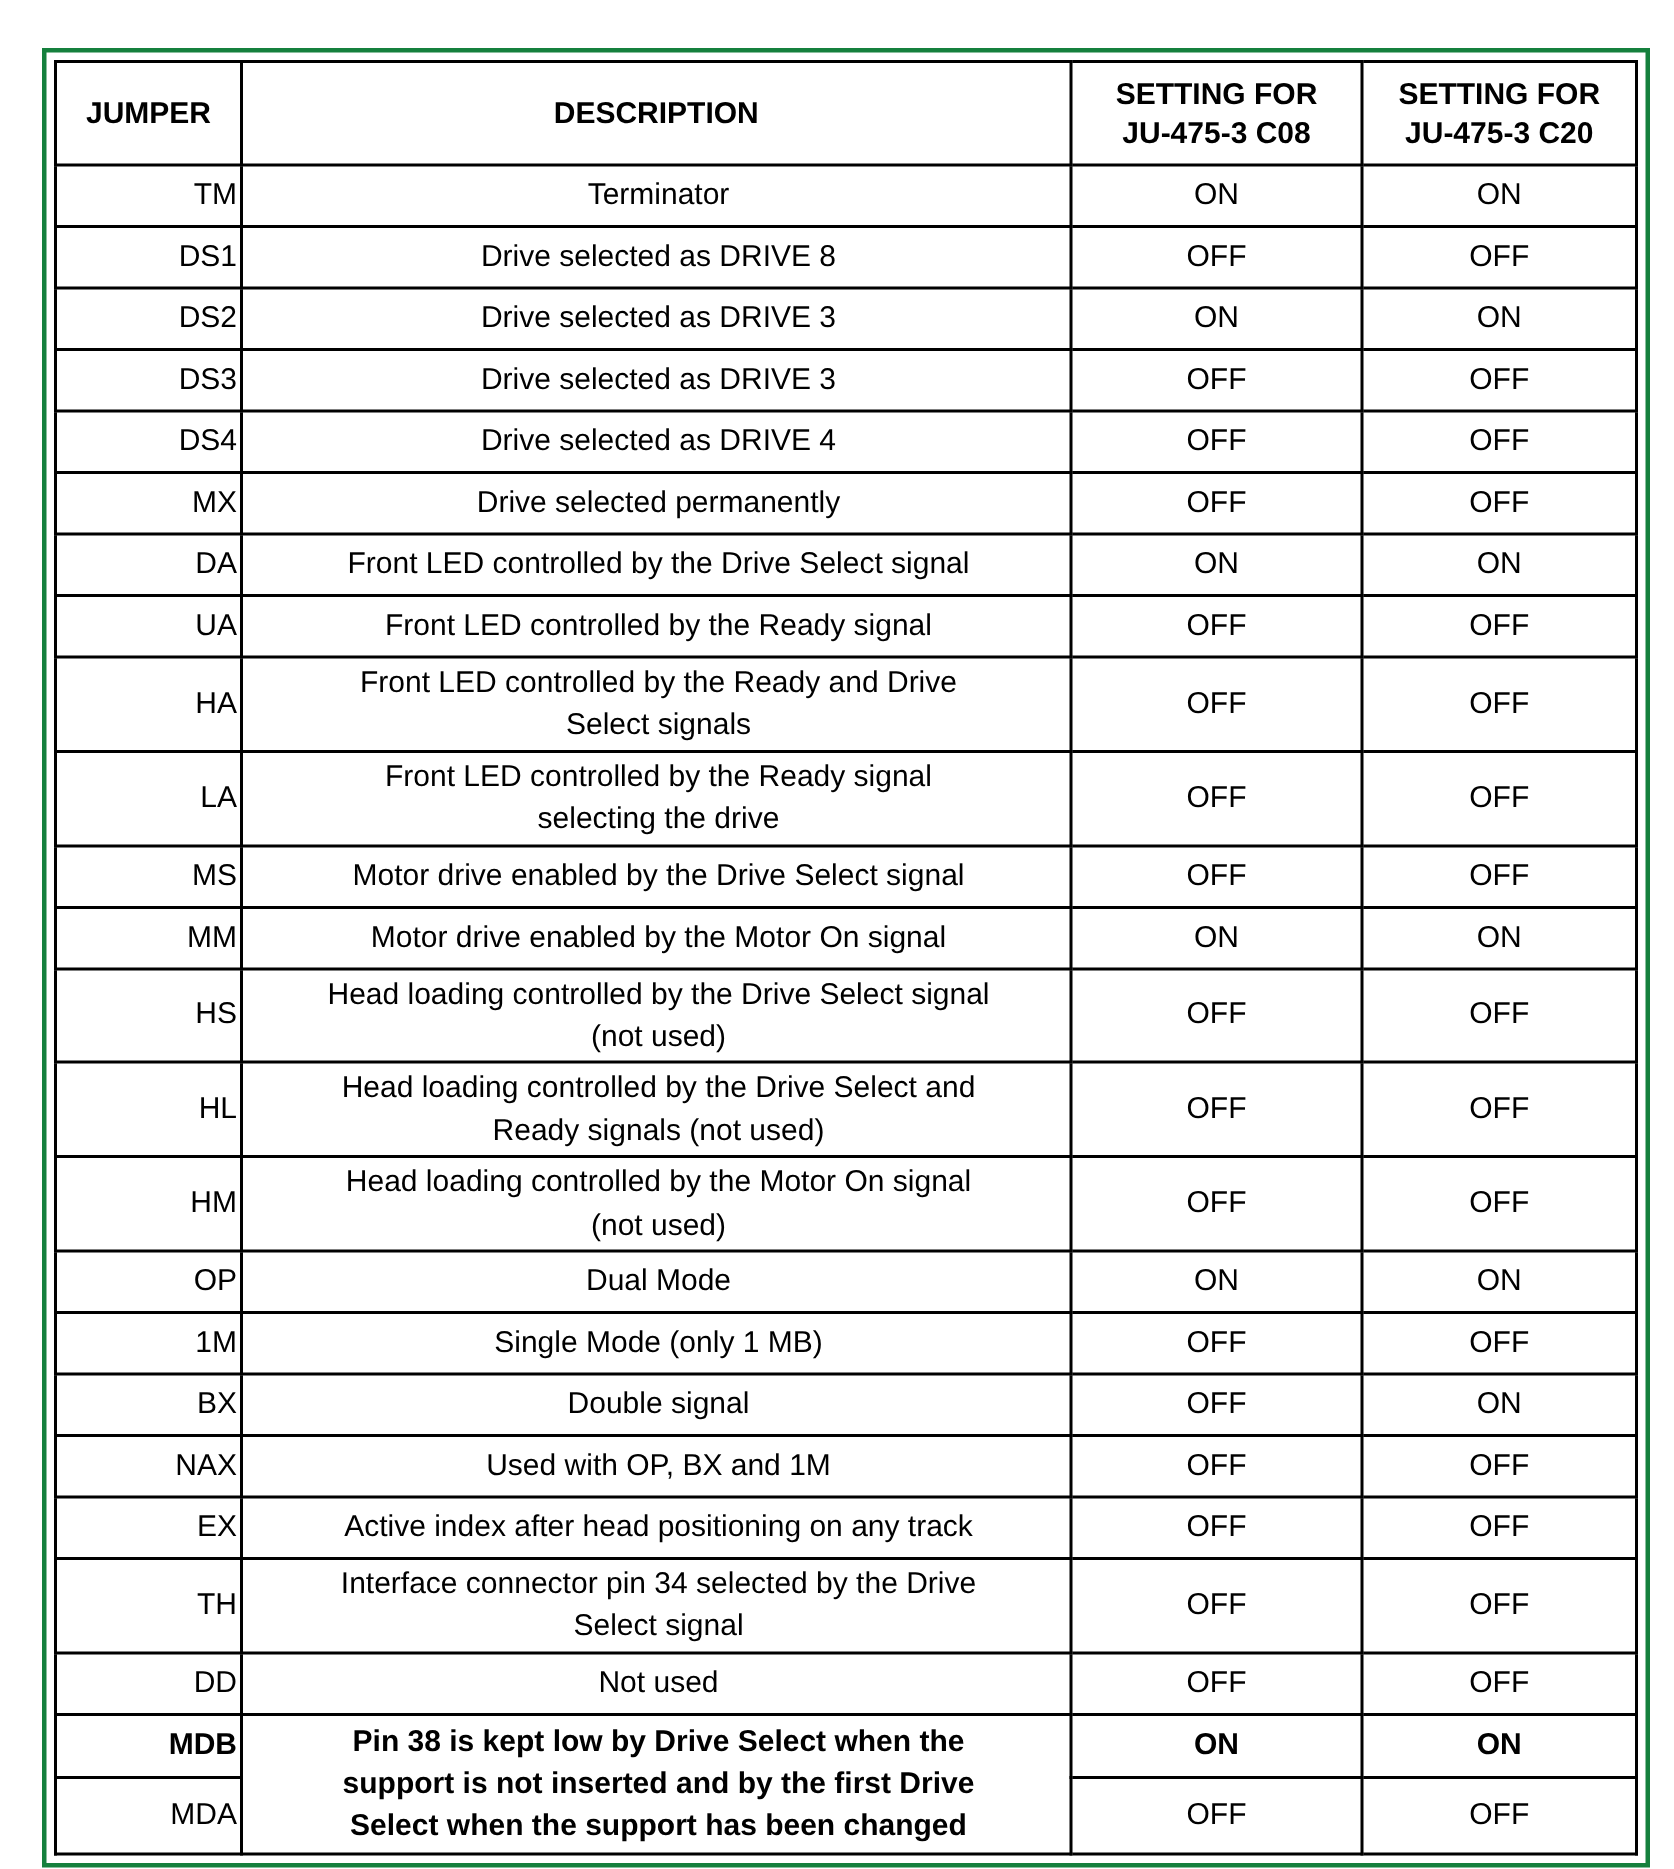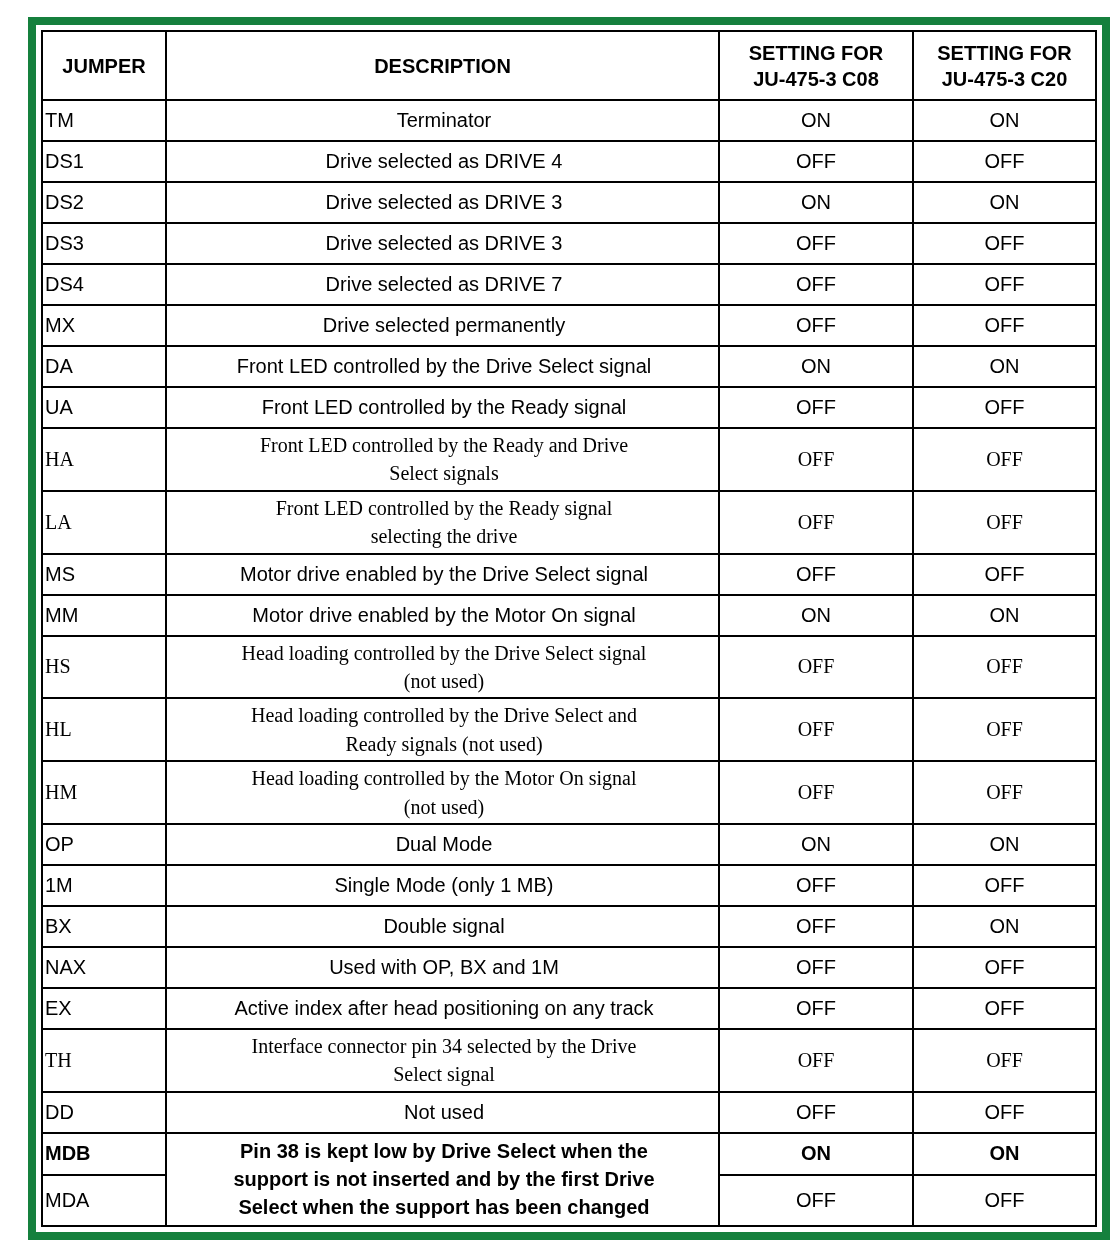--- a/index.html
+++ b/index.html
@@ -7,22 +7,22 @@
     padding: 0;
     background: #ffffff;
     width: 1116px;
     height: 1246px;
     font-family: "Liberation Sans", "DejaVu Sans", sans-serif;
     color: #000000;
   }
   .table-frame {
     position: absolute;
     left: 28px;
-    top: 17px;
-    border: 8px solid #15803d;
+    top: 32px;
+    border: 3px solid #15803d;
     padding: 5px;
     background: #ffffff;
   }
   table.jumper-table {
     border-collapse: collapse;
     table-layout: fixed;
     width: 1054px;
     background: #ffffff;
   }
   table.jumper-table col.col-jumper { width: 124px; }
@@ -38,36 +38,36 @@
   }
   table.jumper-table th {
     font-weight: bold;
     text-align: center;
     white-space: pre-line;
     line-height: 1.3;
     height: 67px;
     padding: 0 4px;
   }
   td.c-j {
-    text-align: left;
+    text-align: right;
     padding: 0 2px;
     border-radius: 20px;
   }
   td.c-d {
     text-align: center;
     padding: 2px 6px 2px 9px;
     white-space: pre-line;
     line-height: 1.42;
   }
   td.c-s {
     text-align: center;
     padding: 0 13px;
   }
   tr.r-s  { height: 41px; }  
-  tr.r-d  { height: 61px; font-family: Liberation Serif, serif; }  
+  tr.r-d  { height: 61px; }  
   tr.r-m1 { height: 42px; font-weight: bold; }  
   tr.r-m2 { height: 51px; }  
 </style>
 </head>
 <body>
 
 <div class="table-frame">
   <table class="jumper-table">
     <colgroup>
       <col class="col-jumper">
@@ -87,39 +87,39 @@
     </thead>
     <tbody>
       <tr class="r-s">
         <td class="c-j">TM</td>
         <td class="c-d">Terminator</td>
         <td class="c-s">ON</td>
         <td class="c-s">ON</td>
       </tr>
       <tr class="r-s">
         <td class="c-j">DS1</td>
-        <td class="c-d">Drive selected as DRIVE 4</td>
+        <td class="c-d">Drive selected as DRIVE 8</td>
         <td class="c-s">OFF</td>
         <td class="c-s">OFF</td>
       </tr>
       <tr class="r-s">
         <td class="c-j">DS2</td>
         <td class="c-d">Drive selected as DRIVE 3</td>
         <td class="c-s">ON</td>
         <td class="c-s">ON</td>
       </tr>
       <tr class="r-s">
         <td class="c-j">DS3</td>
         <td class="c-d">Drive selected as DRIVE 3</td>
         <td class="c-s">OFF</td>
         <td class="c-s">OFF</td>
       </tr>
       <tr class="r-s">
         <td class="c-j">DS4</td>
-        <td class="c-d">Drive selected as DRIVE 7</td>
+        <td class="c-d">Drive selected as DRIVE 4</td>
         <td class="c-s">OFF</td>
         <td class="c-s">OFF</td>
       </tr>
       <tr class="r-s">
         <td class="c-j">MX</td>
         <td class="c-d">Drive selected permanently</td>
         <td class="c-s">OFF</td>
         <td class="c-s">OFF</td>
       </tr>
       <tr class="r-s">

